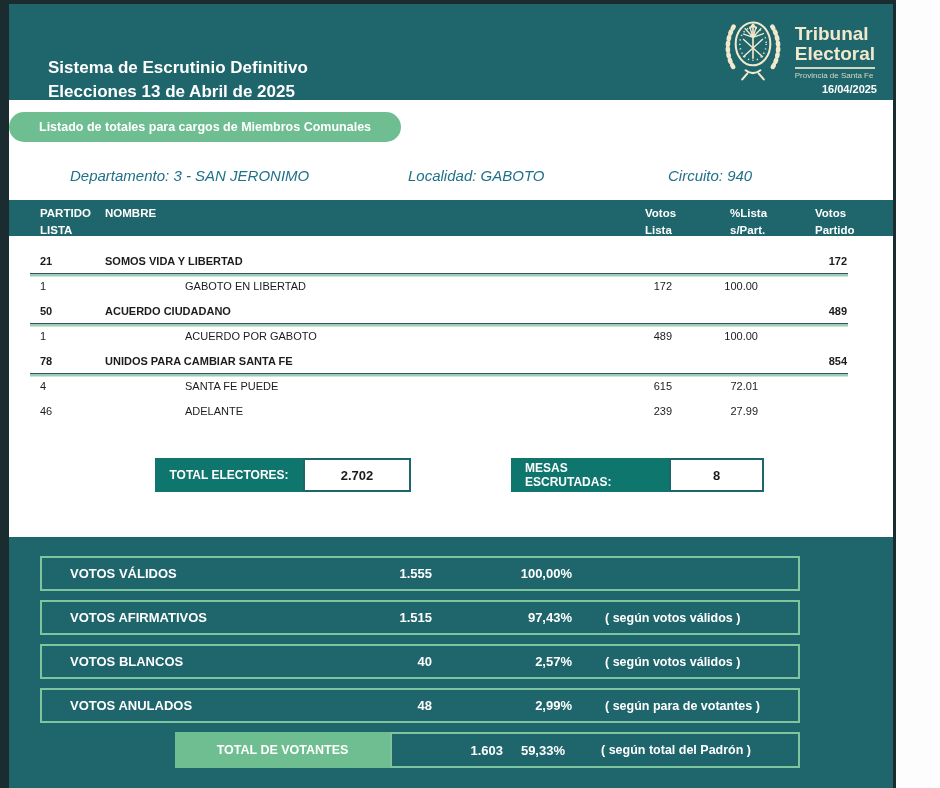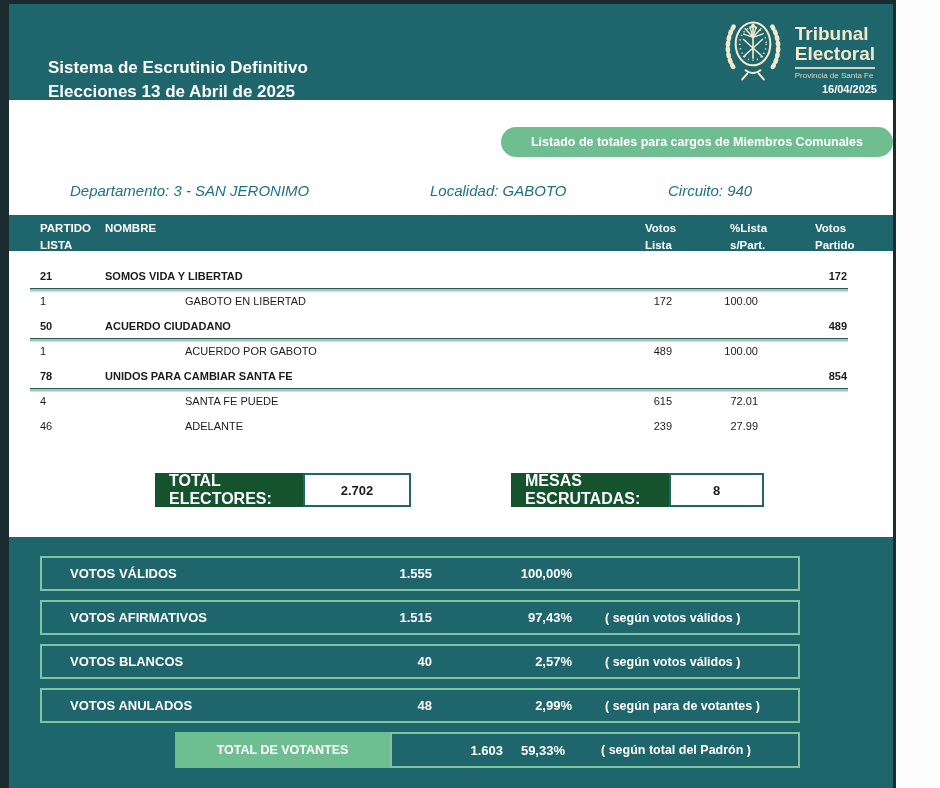--- a/index.html
+++ b/index.html
@@ -16,29 +16,29 @@
   .titles { position:absolute; left:39px; top:24px; color:#ffffff; font-size:17px;
             font-weight:bold; line-height:1.4;margin-top:28px; }
   .brand { position:absolute; right:18px; top:8px; display:flex; align-items:flex-start; gap:9px; }
   .brand-text { padding-top:12px; }
   .brand-name { color:#f2e9cc; font-weight:bold; font-size:19px; line-height:1.05; }
   .brand-sub { margin-top:3px; border-top:2px solid #f2e9cc; padding-top:2px;
                color:#f2e9cc; opacity:.85; font-size:8px; }
   .hdr-date { position:absolute; right:16px; bottom:5px; color:#ffffff; font-size:11px; font-weight:bold; }
 
   
-  .banner-row { margin-top:27px; text-align:right; }
+  .banner-row { margin-top:12px; text-align:left; }
   .banner { display:inline-block; min-width:382px; background:#6fbe92; color:#ffffff;
             font-weight:bold; font-size:12.5px; padding:8px 30px; border-radius:16px; }
 
   
   .meta-row { position:relative; margin-top:25px; height:20px;
               color:#1f7089; font-style:italic; font-size:15px; }
   .meta-dep { position:absolute; left:61px; }
-  .meta-loc { position:absolute; left:421px; }
+  .meta-loc { position:absolute; left:399px; }
   .meta-cir { position:absolute; left:659px; }
 
   
   .thead { position:relative; margin-top:13px; height:36px; background:#1f656c; }
   .th { position:absolute; top:5px; color:#ffffff; font-weight:bold; font-size:11.5px; line-height:1.45; }
   .th-partido { left:31px; } .th-nombre { left:96px; }
   .th-vl { left:636px; } .th-pct { left:721px; } .th-vp { left:806px; }
 
   .tbody { margin-top:13px; color:#1c1c1c; }
   .trow { position:relative; height:25px; font-size:11px; line-height:25px; }
@@ -50,21 +50,21 @@
   .trow.list .c-num  { position:absolute; left:31px; }
   .trow.list .c-name { position:absolute; left:176px; }
   .trow.list .c-vl   { position:absolute; left:590px; width:73px; text-align:right; }
   .trow.list .c-pct  { position:absolute; left:680px; width:69px; text-align:right; }
 
   
   .totals-row { display:flex; margin-top:34px; height:34px; }
   .tot-box { display:flex; height:34px; }
   .tot-box.electores { margin-left:146px; }
   .tot-box.mesas { margin-left:100px; }
-  .tot-label { background:#14532d; color:#ffffff; font-weight:bold; font-size:16px;
+  .tot-label { background:#0f766e; color:#ffffff; font-weight:bold; font-size:12px;
                display:flex; align-items:center; justify-content:center; padding:0 14px; }
   .tot-label.w1 { width:148px; } .tot-label.w2 { width:158px; }
   .tot-value { background:#ffffff; border:2px solid #1f656c; color:#1c1c1c; font-weight:bold;
                font-size:13px; display:flex; align-items:center; justify-content:center; }
   .tot-value.v1 { width:108px; } .tot-value.v2 { width:95px; }
 
   
   .panel { position:absolute; left:0; bottom:0; width:884px; height:251px;
            background:#1f656c; padding-top:19px; }
   .srow { display:grid; grid-template-columns:310px 80px 140px 1fr; align-items:center;

